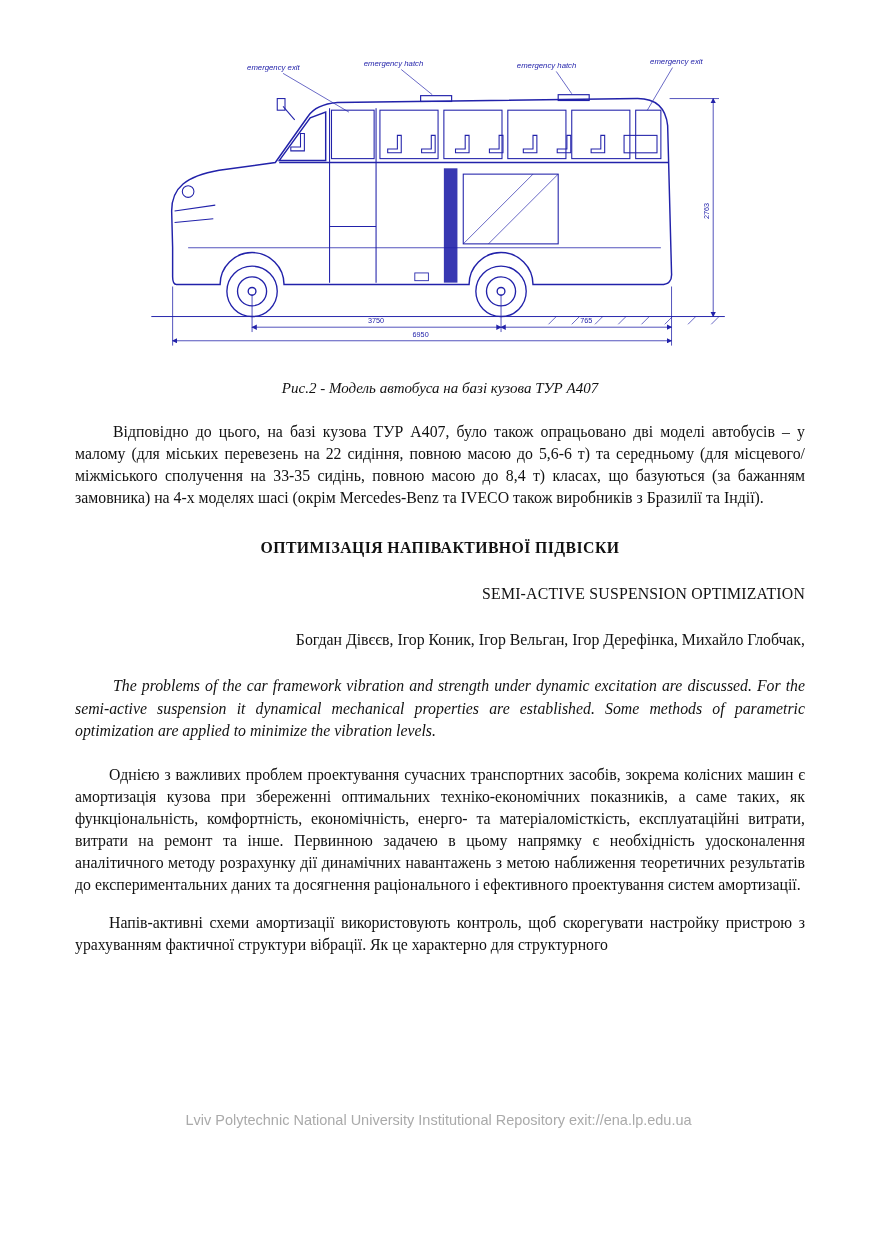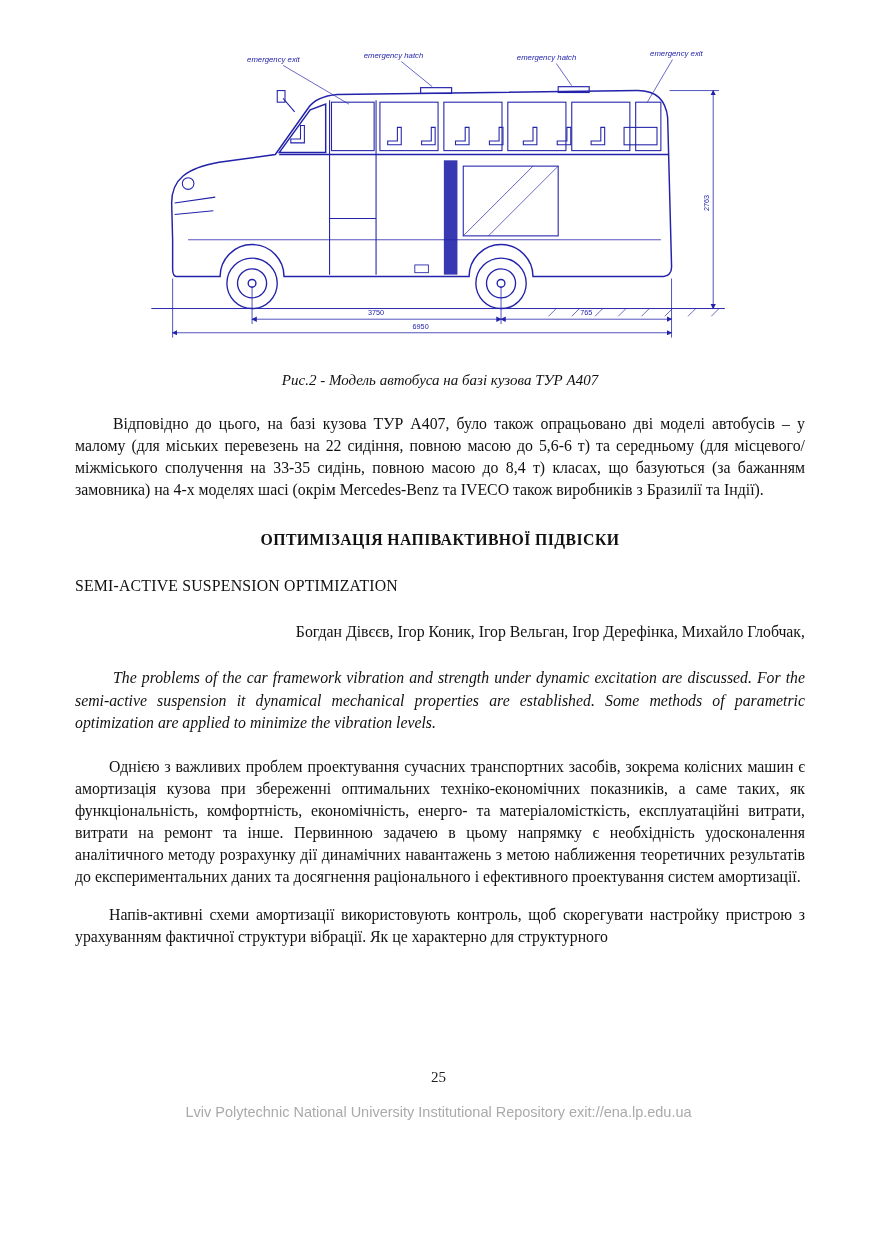--- a/index.html
+++ b/index.html
@@ -1,33 +1,33 @@
 <!DOCTYPE html>
 <html><head>
 <meta charset="utf-8">
 <style>
   html,body { margin:0; padding:0; background:#ffffff; }
   .page {
     position:relative;
     width:877px; height:1144px;
-    margin:0 auto;
+    margin:8px auto;
     box-sizing:border-box;
     padding:0 72px 0 75px;
     background:#ffffff;
     font-family:"Liberation Serif", serif;
     color:#111;
     overflow:hidden;
   }
   .figure { text-align:center; margin-top:46px; }
   .caption { text-align:center; font-style:italic; font-size:15px; margin-top:12px; }
   .para { font-size:15.8px; line-height:1.4; text-align:justify; }
   .intro { margin-top:24px; text-indent:38px; }
   .udc { margin-top:42px; font-weight:bold; font-size:15.8px; }
   .title-uk { margin-top:30px; text-align:center; font-weight:bold; font-size:15.8px; letter-spacing:0.4px; }
-  .title-en { margin-top:28px; text-align:left; font-size:15.8px; letter-spacing:0.2px; }
+  .title-en { margin-top:28px; text-align:right; font-size:15.8px; letter-spacing:0.2px; }
   .authors { margin-top:28px; text-align:right; font-weight:normal; font-size:15.8px; }
   .affil { margin-top:26px; text-align:center; font-style:italic; font-size:15.8px; line-height:1.35; }
   .abstract { margin-top:26px; font-style:italic; text-indent:38px; }
   .body-p1 { margin-top:22px; text-indent:34px; }
   .body-p2 { margin-top:0; text-indent:34px; }
   .pagenum { position:absolute; bottom:58px; left:0; right:0; text-align:center; font-size:15px; color:#222; }
   .footer { position:absolute; bottom:24px; left:0; right:0; text-align:center;
             font-size:14.5px; color:#aaaaaa; font-family:"Liberation Sans", sans-serif; }
   svg text { font-family:"Liberation Sans", sans-serif; }
 </style>
@@ -163,16 +163,15 @@
   <div class="authors">Богдан Дівєєв, Ігор Коник, Ігор Вельган, Ігор Дерефінка, Михайло Глобчак,</div>
 
   <div class="affil">
   </div>
 
   <p class="para abstract">The problems of the car framework vibration and strength under dynamic excitation are discussed. For the semi-active suspension it dynamical mechanical properties are established. Some methods of parametric optimization are applied to minimize the vibration levels.</p>
 
   <p class="para body-p1">Однією з важливих проблем проектування сучасних транспортних засобів, зокрема колісних машин є амортизація кузова при збереженні оптимальних техніко-економічних показників, а саме таких, як функціональність, комфортність, економічність, енерго- та матеріаломісткість, експлуатаційні витрати, витрати на ремонт та інше. Первинною задачею в цьому напрямку є необхідність удосконалення аналітичного методу розрахунку дії динамічних навантажень з метою наближення теоретичних результатів до експериментальних даних та досягнення раціонального і ефективного проектування систем амортизації.</p>
   <p class="para body-p2">Напів-активні схеми амортизації використовують контроль, щоб скорегувати настройку пристрою з урахуванням фактичної структури вібрації. Як це характерно для структурного</p>
 
-  <div class="pagenum">25</div>
   <div class="footer">Lviv Polytechnic National University Institutional Repository exit://ena.lp.edu.ua</div>
 
 </div>
 
 </body></html>

